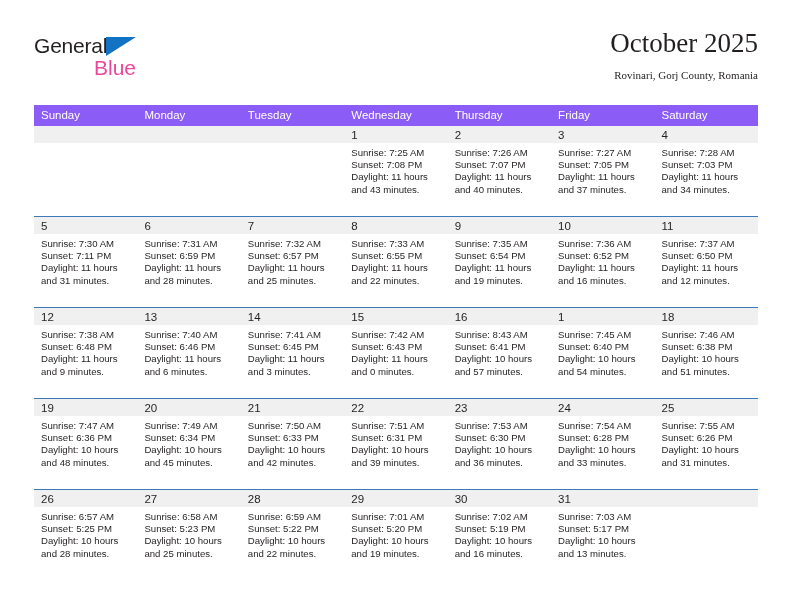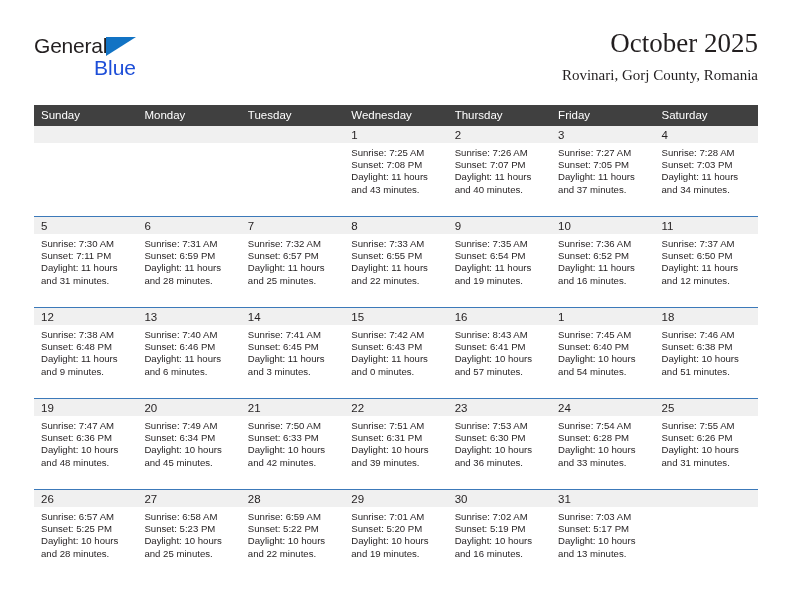--- a/index.html
+++ b/index.html
@@ -49,57 +49,57 @@
     border-bottom: 19px solid transparent;
     vertical-align: top;
     margin-left: -1px;
     margin-top: 3px;
   }
   .brand-blue {
     position: absolute;
     left: 60px;
     top: 22px;
     font-size: 21px;
-    color: #1d4ed8;
+    color: #ec4899;
     line-height: 24px;
   }
 
   .titles {
     position: absolute;
     right: 0;
     top: 0;
     text-align: right;
     font-family: Liberation Serif, serif;
   }
   .cal-title {
     font-size: 27px;
     color: #231f20;
     line-height: 34px;
     font-weight: 400;
     white-space: nowrap;
   }
   .cal-sub {
-    font-size: 15px;
+    font-size: 11px;
     color: #231f20;
     line-height: 22px;
     margin-top: 4px;
     white-space: nowrap;
   }
 
   
   .cal {
     position: absolute;
     left: 34px;
     top: 105px;
     width: 724px;
     border-collapse: collapse;
     table-layout: fixed;
   }
   .cal th {
-    background: #404040;
+    background: #8b5cf6;
     color: #ffffff;
     font-size: 11.5px;
     font-weight: normal;
     text-align: left;
     padding: 5px 0 5px 7px;
     height: 21px;
     line-height: 11px;
   }
   .cal td {
     vertical-align: top;

